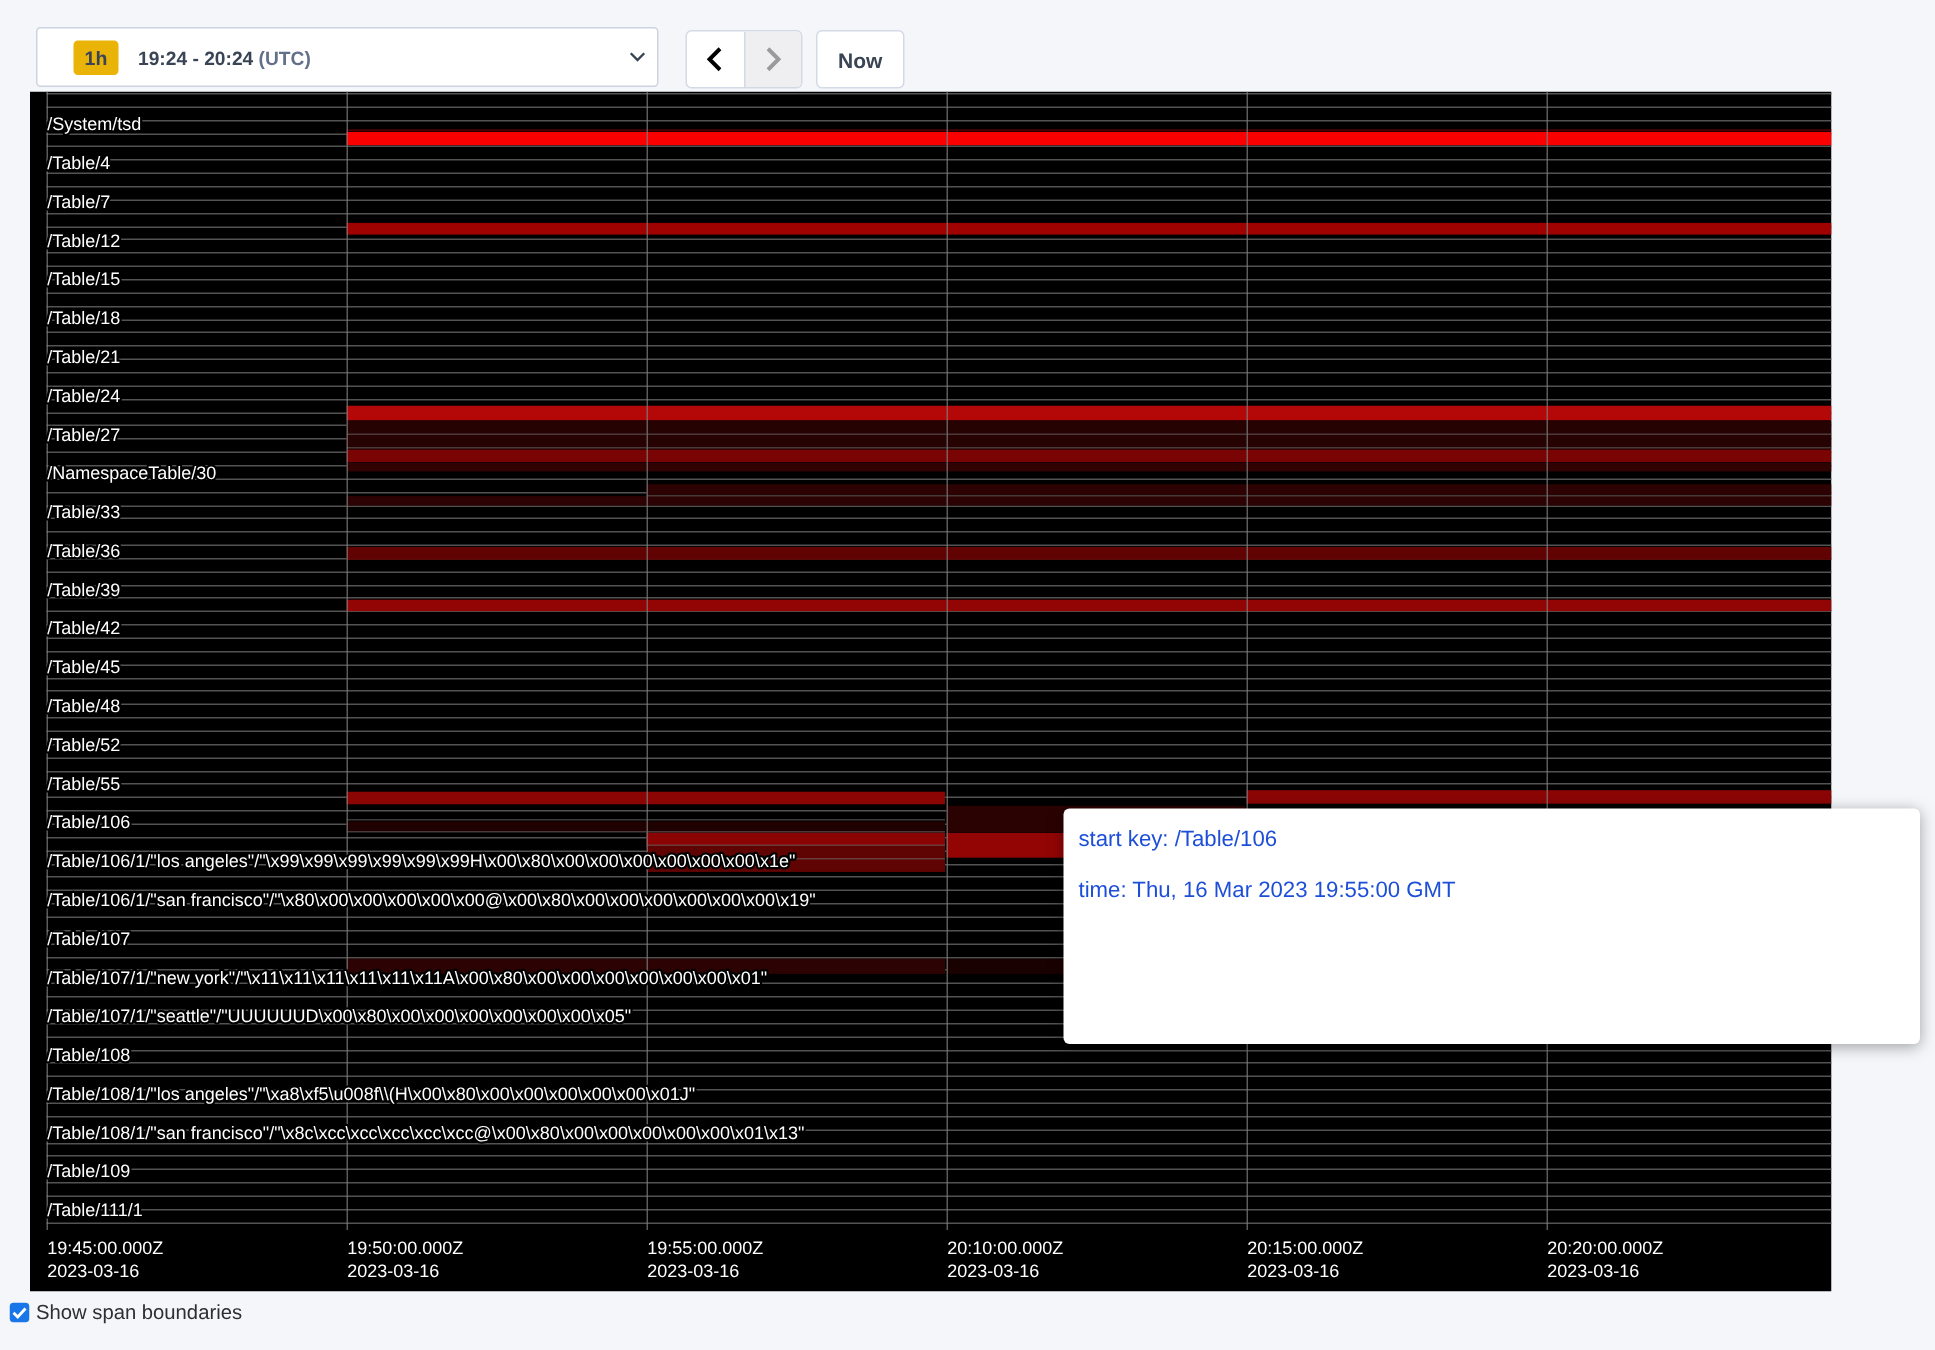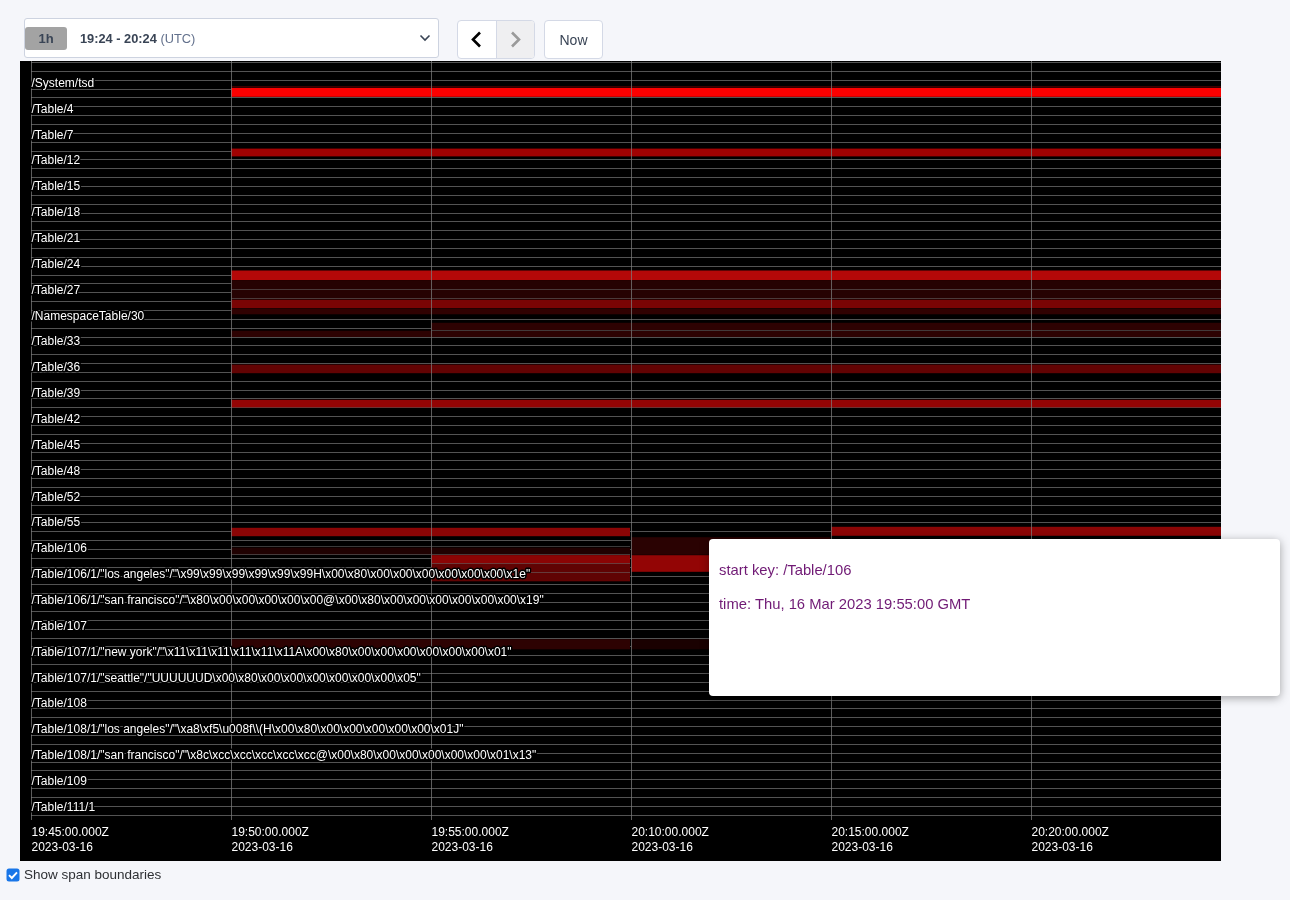--- a/index.html
+++ b/index.html
@@ -1,34 +1,34 @@
 <!DOCTYPE html>
 <html><head><meta charset="utf-8"><style>
 html,body{margin:0;padding:0;width:1290px;height:900px;background:#f5f6fa;
 font-family:"Liberation Sans",sans-serif;overflow:hidden}
 .abs{position:absolute}
 .selector{left:24px;top:18px;width:415px;height:40px;background:#fff;border:1px solid #cdd3e0;
 border-radius:3px;display:flex;align-items:center;box-sizing:border-box}
-.badge{margin-left:0;background:#a3a3a3;border-radius:3px;width:42px;height:23px;
+.badge{margin-left:24px;background:#eab308;border-radius:3px;width:30px;height:23px;
 display:flex;align-items:center;justify-content:center;font-size:13px;font-weight:bold;color:#394455}
 .trange{margin-left:13px;font-size:12.8px;font-weight:bold;color:#394455}
-.trange span{font-weight:normal;color:#62708c}
+.trange span{font-weight:bold;color:#62708c}
 .selchev{margin-left:auto;margin-right:7px}
 .btngroup{left:457px;top:20px;width:78px;height:39px;border:1px solid #d4d9e6;border-radius:4px;
 box-sizing:border-box;display:flex;background:#fff;overflow:hidden}
 .bcell{width:50%;display:flex;align-items:center;justify-content:center}
 .bcell.r{background:#efeff1;border-left:1px solid #d4d9e6}
 .nowbtn{left:544px;top:20px;width:59px;height:39px;border:1px solid #d4d9e6;border-radius:4px;
 box-sizing:border-box;background:#fff;display:flex;align-items:center;justify-content:center;
-font-size:14px;font-weight:normal;color:#394455}
+font-size:14px;font-weight:bold;color:#394455}
 .kv{position:absolute;left:20px;top:61px;display:block}
 .lab{font:12px "Liberation Sans",sans-serif;fill:#fff;stroke:#000;stroke-width:3;paint-order:stroke;stroke-linejoin:round}
 .tm{font:12px "Liberation Sans",sans-serif;fill:#fff}
 .tooltip{left:709px;top:539px;width:571px;height:157px;background:#fff;border-radius:4px;
-box-sizing:border-box;padding:21px 10px;font-size:14.8px;color:#701a75;line-height:20px;
+box-sizing:border-box;padding:11px 10px;font-size:14.8px;color:#1d4ed8;line-height:20px;
 box-shadow:0 2px 10px rgba(0,0,0,0.35)}
 .tooltip p{margin:0 0 14px 0;white-space:nowrap}
 .cbrow{left:6px;top:867px;display:flex;align-items:center}
 .cbrow svg{display:block}
 .cblab{margin-left:4px;font-size:13.5px;color:#2d2f33}
 </style></head>
 <body>
 <div class="abs selector">
   <div class="badge">1h</div>
   <div class="trange">19:24 - 20:24 <span>(UTC)</span></div>

